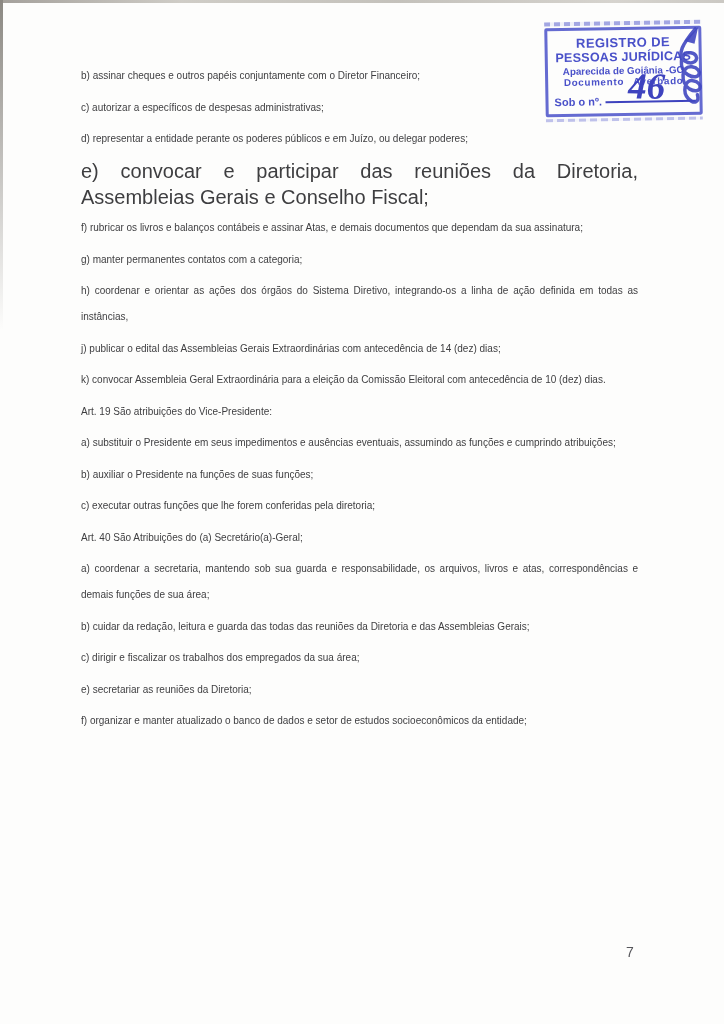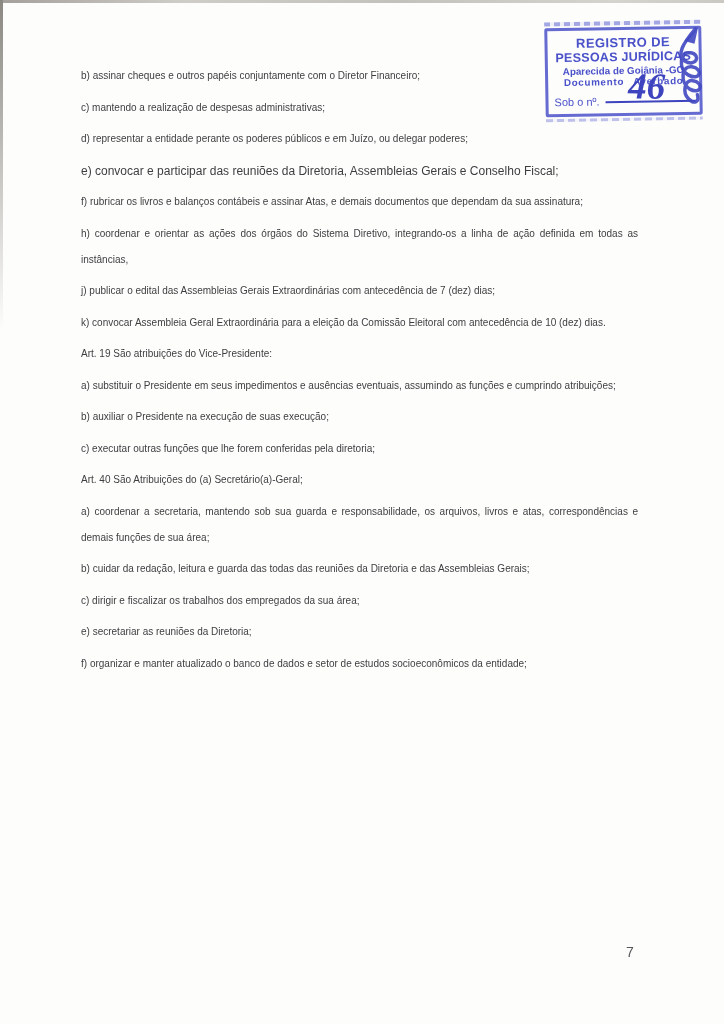--- a/index.html
+++ b/index.html
@@ -21,21 +21,21 @@
   
   .content{
     position:absolute;left:81px;top:63px;width:557px;
     color:#3e3e40;
   }
   .content p{
     margin:0 0 5.5px 0;
     font-size:10px;line-height:26px;
     text-align:justify;
   }
-  .content p.em{font-size:12px;}
+  .content p.em{font-size:20px;}
   .page-number{
     position:absolute;left:626px;top:944px;
     font-size:14px;color:#55555a;
   }
   
   .stamp{
     position:absolute;top:27px;left:545px;width:157px;height:89px;
     border:3px solid rgba(74,81,201,.85);
     border-radius:2px;
     transform:rotate(-1deg);
@@ -47,21 +47,21 @@
     background:repeating-linear-gradient(90deg,rgba(74,81,201,.5) 0 6px,rgba(74,81,201,.08) 6px 10px);
   }
   .stamp::after{
     content:"";position:absolute;bottom:-8px;left:-3px;right:-3px;height:3px;
     background:repeating-linear-gradient(90deg,rgba(74,81,201,.35) 0 7px,rgba(74,81,201,.05) 7px 11px);
   }
   .stamp .s1{margin-top:5px;text-align:center;font-size:13px;font-weight:700;letter-spacing:.4px;}
   .stamp .s2{text-align:center;font-size:12.6px;font-weight:700;letter-spacing:.2px;}
   .stamp .s3{text-align:center;font-size:9.8px;font-weight:600;margin-top:1px;}
   .stamp .s4{text-align:center;font-size:9.8px;font-weight:600;letter-spacing:.7px;word-spacing:6px;}
-  .stamp .sob{position:absolute;left:6px;bottom:6px;font-size:11px;font-weight:400;}
+  .stamp .sob{position:absolute;left:6px;bottom:6px;font-size:11px;font-weight:700;}
   .stamp .sob-underline{position:absolute;left:57px;right:4px;bottom:10px;border-bottom:2.5px solid #3e43be;}
   .stamp .hand-number{
     position:absolute;left:80px;bottom:8px;
     font-family:"Liberation Serif","DejaVu Serif",serif;
     font-style:italic;font-weight:600;font-size:37px;line-height:1;
     color:#3e43be;transform:rotate(2deg);
   }
   .stamp .scribble{position:absolute;top:-4px;right:-17px;width:58px;height:102px;overflow:visible;}
 </style>
 </head>
@@ -81,30 +81,31 @@
     <div class="sob-underline"></div>
     <div class="hand-number">46</div>
     <svg class="scribble" viewBox="0 0 58 102">
       <path d="M41 2 L27 16 L37 19 Z" fill="#4047c0" opacity="0.9"></path>
       <path d="M38 4 C26 18 18 30 27 36 C38 43 44 30 33 28 C22 26 20 44 30 50 C42 57 46 44 34 42 C23 40 22 58 31 64 C43 71 46 58 35 56 C26 54 24 68 30 74 C36 80 41 77 39 70" fill="none" stroke="#4047c0" stroke-width="3.5" stroke-linecap="round" opacity="0.9"></path>
     </svg>
   </div>
 
   <div class="content">
     <p>b) assinar cheques e outros papéis conjuntamente com o Diretor Financeiro;</p>
-    <p>c) mantendo a realização de despesas administrativas;</p>
+    <p>c) autorizar a específicos de despesas administrativas;</p>
     <p>d) representar a entidade perante os poderes públicos e em Juízo, ou delegar poderes;</p>
     <p class="em">e) convocar e participar das reuniões da Diretoria, Assembleias Gerais e Conselho Fiscal;</p>
     <p>f) rubricar os livros e balanços contábeis e assinar Atas, e demais documentos que dependam da sua assinatura;</p>
+    <p>g) manter permanentes contatos com a categoria;</p>
     <p>h) coordenar e orientar as ações dos órgãos do Sistema Diretivo, integrando-os a linha de ação definida em todas as instâncias,</p>
-    <p>j) publicar o edital das Assembleias Gerais Extraordinárias com antecedência de 7 (dez) dias;</p>
+    <p>j) publicar o edital das Assembleias Gerais Extraordinárias com antecedência de 14 (dez) dias;</p>
     <p>k) convocar Assembleia Geral Extraordinária para a eleição da Comissão Eleitoral com antecedência de 10 (dez) dias.</p>
     <p>Art. 19 São atribuições do Vice-Presidente:</p>
     <p>a) substituir o Presidente em seus impedimentos e ausências eventuais, assumindo as funções e cumprindo atribuições;</p>
-    <p>b) auxiliar o Presidente na execução de suas execução;</p>
+    <p>b) auxiliar o Presidente na funções de suas funções;</p>
     <p>c) executar outras funções que lhe forem conferidas pela diretoria;</p>
     <p>Art. 40 São Atribuições do (a) Secretário(a)-Geral;</p>
     <p>a) coordenar a secretaria, mantendo sob sua guarda e responsabilidade, os arquivos, livros e atas, correspondências e demais funções de sua área;</p>
     <p>b) cuidar da redação, leitura e guarda das todas das reuniões da Diretoria e das Assembleias Gerais;</p>
     <p>c) dirigir e fiscalizar os trabalhos dos empregados da sua área;</p>
     <p>e) secretariar as reuniões da Diretoria;</p>
     <p>f) organizar e manter atualizado o banco de dados e setor de estudos socioeconômicos da entidade;</p>
   </div>
 
   <div class="page-number">7</div>

